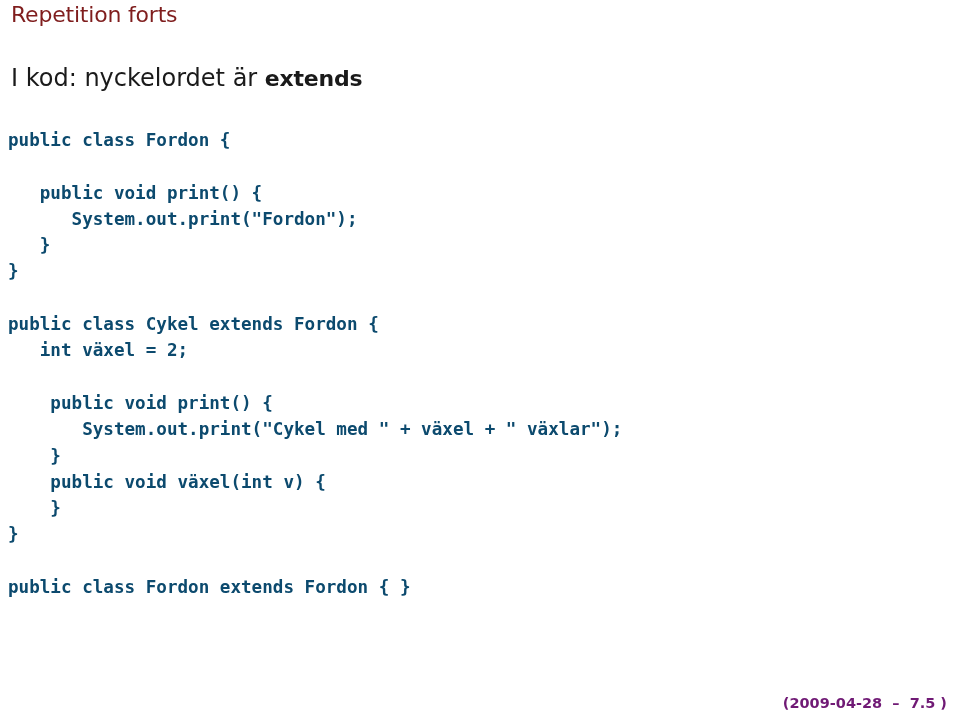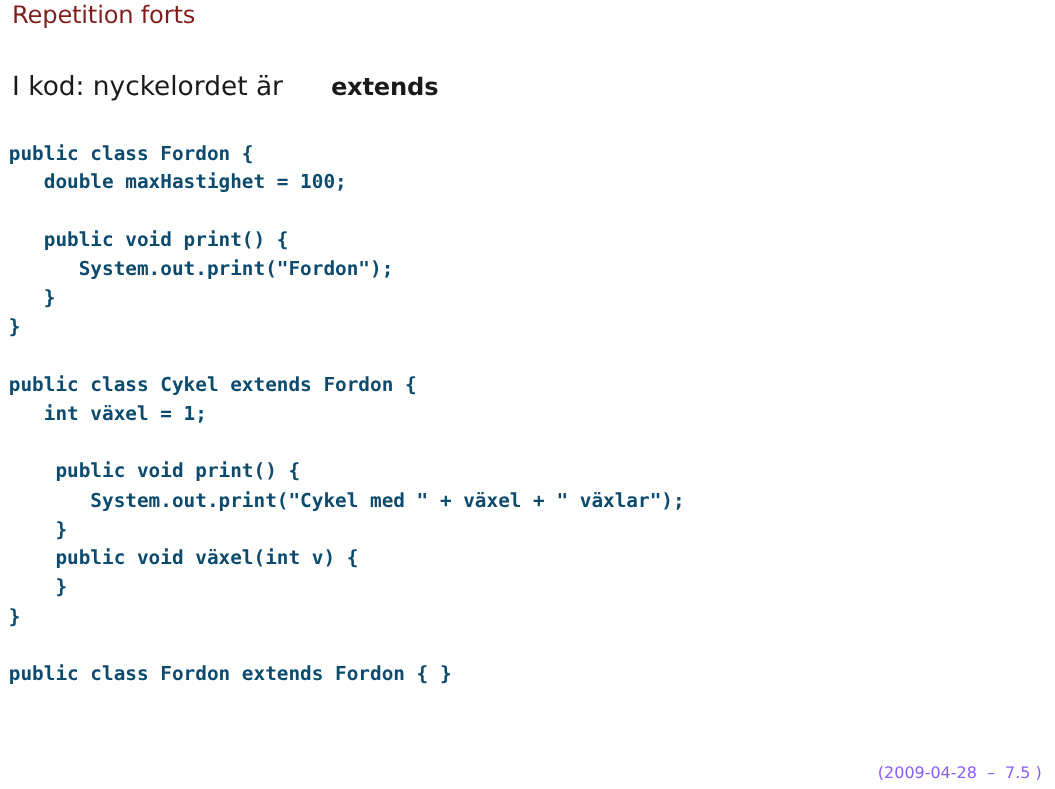--- a/index.html
+++ b/index.html
@@ -37,21 +37,20 @@
     font-family: "DejaVu Sans", sans-serif;
     font-size: 24px;
     font-weight: 400;
     color: #1a1a1a;
     white-space: nowrap;
   }
   .slide-subtitle .kw {
     font-weight: 700;
     font-size: 22px;
     letter-spacing: -0.2px;
-    margin-left: 36px;
   }
   .code-area {
     position: absolute;
     left: 8px;
     top: 127px;
     width: 930px;
   }
   .code-line {
     font-family: "DejaVu Sans Mono", "Liberation Mono", monospace;
     font-size: 17.6px;
@@ -66,53 +65,52 @@
   }
   .code-gap {
     height: 26.3px;
   }
   .footer {
     position: absolute;
     right: 12px;
     bottom: 6px;
     font-family: "DejaVu Sans", sans-serif;
     font-size: 14.5px;
-    font-weight: 400;
-    color: #8b5cf6;
+    font-weight: 700;
+    color: #701a75;
     white-space: pre;
   }
 </style>
 </head>
 <body>
 
 <div class="slide">
 
   <div class="slide-title">Repetition forts</div>
 
   <div class="slide-subtitle">
     <span>I kod: nyckelordet är </span><span class="kw">extends</span>
   </div>
 
   <div class="code-area">
 
     <div class="code-block">
       <div class="code-line">public class Fordon {</div>
-      <div class="code-line">   double maxHastighet = 100;</div>
       <div class="code-line blank">&nbsp;</div>
       <div class="code-line">   public void print() {</div>
       <div class="code-line">      System.out.print("Fordon");</div>
       <div class="code-line">   }</div>
       <div class="code-line">}</div>
     </div>
 
     <div class="code-gap"></div>
 
     <div class="code-block">
       <div class="code-line">public class Cykel extends Fordon {</div>
-      <div class="code-line">   int växel = 1;</div>
+      <div class="code-line">   int växel = 2;</div>
       <div class="code-line blank">&nbsp;</div>
       <div class="code-line">    public void print() {</div>
       <div class="code-line">       System.out.print("Cykel med " + växel + " växlar");</div>
       <div class="code-line">    }</div>
       <div class="code-line">    public void växel(int v) {</div>
       <div class="code-line">    }</div>
       <div class="code-line">}</div>
     </div>
 
     <div class="code-gap"></div>

